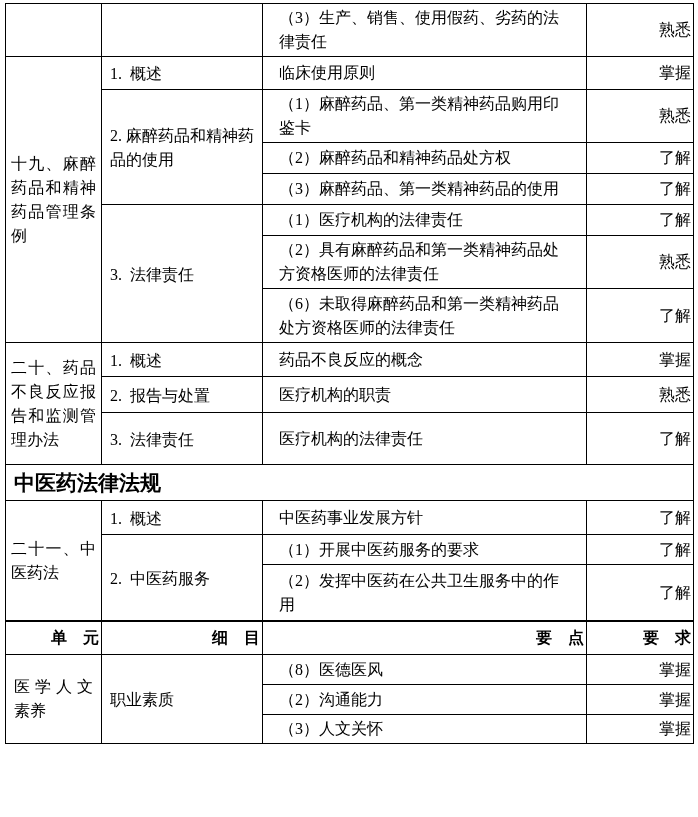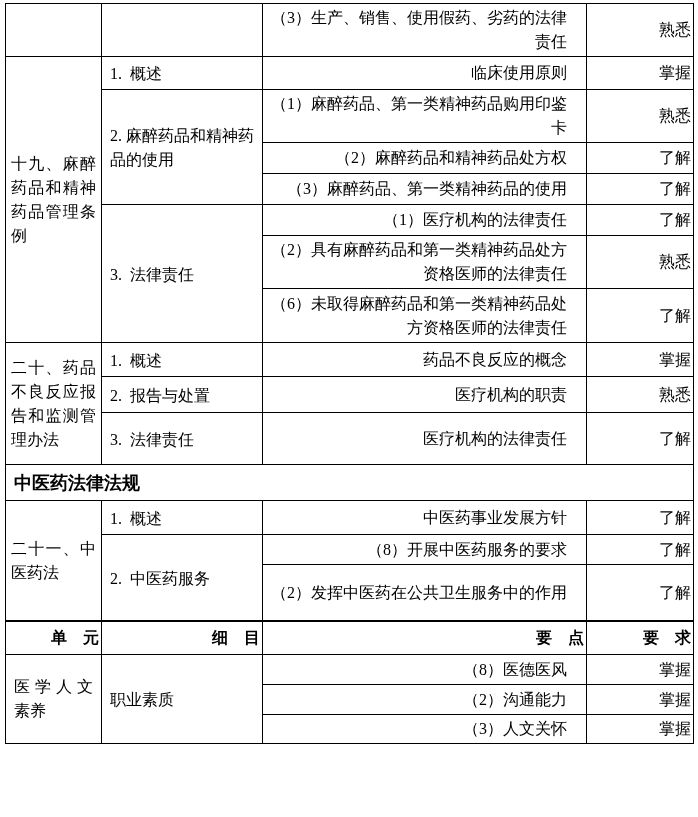--- a/index.html
+++ b/index.html
@@ -16,23 +16,23 @@
 
   td,th{
     border:1.5px solid #000;
     font-size:16px;line-height:24px;
     vertical-align:middle;overflow:hidden;
     word-break:break-all;
   }
   .unit{text-align:justify;padding:2px 5px;}
   .t2 .unit{padding:2px 8px;}
   .sub{padding:4px 6px 2px 8px;white-space:pre-wrap;text-align:left;}
-  .point{padding:2px 19px 2px 4px;text-align:right;}
+  .point{padding:2px 19px 2px 16px;text-align:left;}
   .req{text-align:right;padding:2px;}
-  .section-cell{font-weight:bold;padding:4px 8px;text-align:left;font-size:18px;}
+  .section-cell{font-weight:bold;padding:4px 8px;text-align:left;font-size:21px;}
 
   th{font-weight:bold;text-align:right;padding:2px;}
 
   
   .rA{height:50px}.rB{height:33px}.rC{height:45px}.rD{height:31px}.rE{height:31px}
   .rF{height:31px}.rG{height:50px}.rH{height:54px}.rI{height:34px}.rJ{height:36px}
   .rK{height:52px}.rS{height:36px}.rL{height:34px}.rM{height:30px}.rN{height:56px}
   .hdr{height:33px}.r21{height:30px}.r22{height:30px}.r23{height:29px}
 
   .title{
@@ -116,21 +116,21 @@
       </tr>
 
       <tr class="rL">
         <td class="unit" rowspan="3">二十一、中医药法</td>
         <td class="sub">1.  概述</td>
         <td class="point">中医药事业发展方针</td>
         <td class="req">了解</td>
       </tr>
       <tr class="rM">
         <td class="sub" rowspan="2">2.  中医药服务</td>
-        <td class="point">（8）开展中医药服务的要求</td>
+        <td class="point">（1）开展中医药服务的要求</td>
         <td class="req">了解</td>
       </tr>
       <tr class="rN">
         <td class="point">（2）发挥中医药在公共卫生服务中的作用</td>
         <td class="req">了解</td>
       </tr>
     </tbody>
   </table>
 
 

